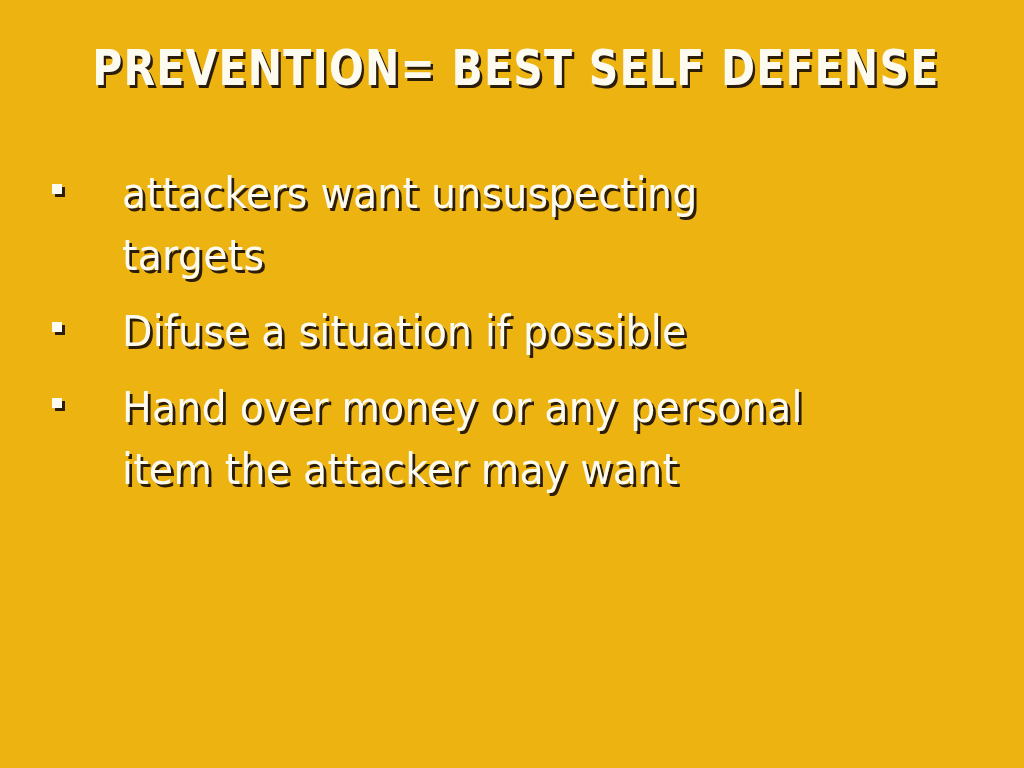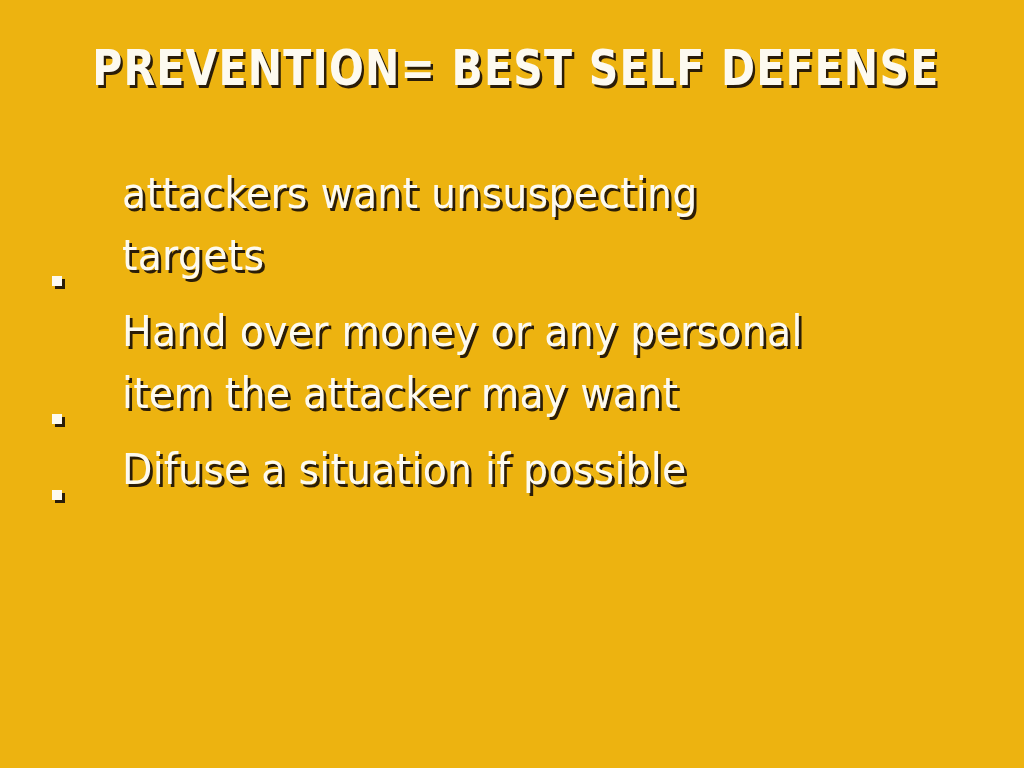--- a/index.html
+++ b/index.html
@@ -45,21 +45,21 @@
   
   .body-list {
     position: absolute;
     left: 52px;
     top: 162px;
     width: 930px;
   }
 
   .bullet-item {
     display: flex;
-    align-items: flex-end;
+    align-items: flex-start;
     margin-bottom: 14px;
   }
 
   .bullet-marker {
     flex: 0 0 auto;
     width: 10px;
     height: 10px;
     background: #fdfaf0;
     box-shadow: 3px 3px 0 #2b1d08;
     margin-top: 22px;
@@ -90,24 +90,24 @@
   <div class="body-list">
 
     <div class="bullet-item">
       <span class="bullet-marker"></span>
       <span class="bullet-text">attackers want unsuspecting
 targets</span>
     </div>
 
     <div class="bullet-item">
       <span class="bullet-marker"></span>
-      <span class="bullet-text">Hand over money or any personal
-item the attacker may want</span>
+      <span class="bullet-text">Difuse a situation if possible</span>
     </div>
 
     <div class="bullet-item">
       <span class="bullet-marker"></span>
-      <span class="bullet-text">Difuse a situation if possible</span>
+      <span class="bullet-text">Hand over money or any personal
+item the attacker may want</span>
     </div>
 
 
   </div>
 </div>
 
 </body></html>

